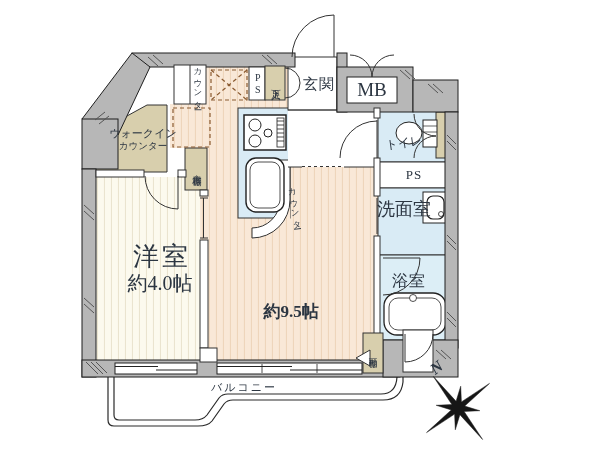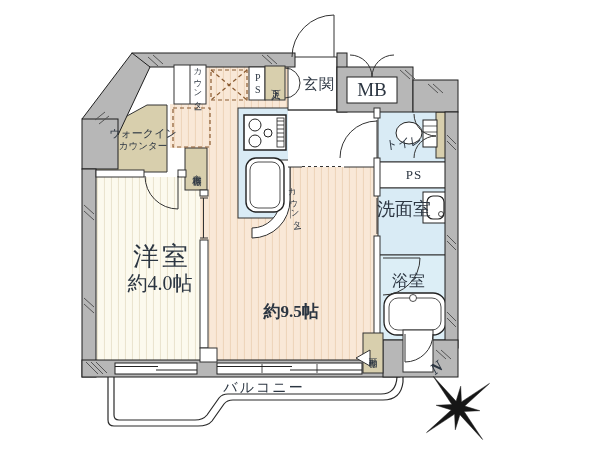--- a/index.html
+++ b/index.html
@@ -191,21 +191,21 @@
 <div class="lbl" style="left:372px;top:90px;font-size:19px;">MB</div>
 <div class="lbl" style="left:404px;top:143px;font-size:12px;transform:translate(-50%,-50%) rotate(-8deg);">トイレ</div>
 <div class="lbl" style="left:414px;top:175px;font-size:13px;letter-spacing:1px;">PS</div>
 <div class="lbl" style="left:404px;top:209px;font-size:18px;">洗面室</div>
 <div class="lbl" style="left:409px;top:281px;font-size:16px;letter-spacing:1px;">浴室</div>
 <div class="lbl" style="left:291px;top:312px;font-size:17px;font-weight:bold;">約9.5帖</div>
 <div class="lbl" style="left:162px;top:257px;font-size:26px;letter-spacing:3px;">洋室</div>
 <div class="lbl" style="left:160px;top:283px;font-size:20px;">約4.0帖</div>
 <div class="lbl" style="left:143px;top:134px;font-size:11px;">ウォークイン</div>
 <div class="lbl" style="left:143px;top:147px;font-size:9.5px;">カウンター</div>
-<div class="lbl" style="left:264px;top:388px;font-size:14px;letter-spacing:2px;">バルコニー</div>
+<div class="lbl" style="left:244px;top:388px;font-size:11px;letter-spacing:2px;">バルコニー</div>
 <div class="lbl vtext" style="left:198px;top:84px;font-size:8.5px;">カウンター</div>
 <div class="lbl vtext" style="left:257px;top:84px;font-size:10px;">PS</div>
 <div class="lbl vtext" style="left:275px;top:83px;font-size:9.5px;">下足入</div>
 <div class="lbl vtext" style="left:196px;top:169px;font-size:9.5px;">食器棚</div>
 <div class="lbl vtext" style="left:294px;top:204px;font-size:8.5px;transform:translate(-50%,-50%) rotate(-8deg);">カウンター</div>
 <div class="lbl vtext" style="left:373px;top:353px;font-size:8.5px;">可動棚</div>
 <div class="lbl serifb" style="left:437px;top:368px;font-size:16px;font-style:italic;transform:translate(-50%,-50%) rotate(-38deg);">N</div>
 </div>
 
 </body></html>

